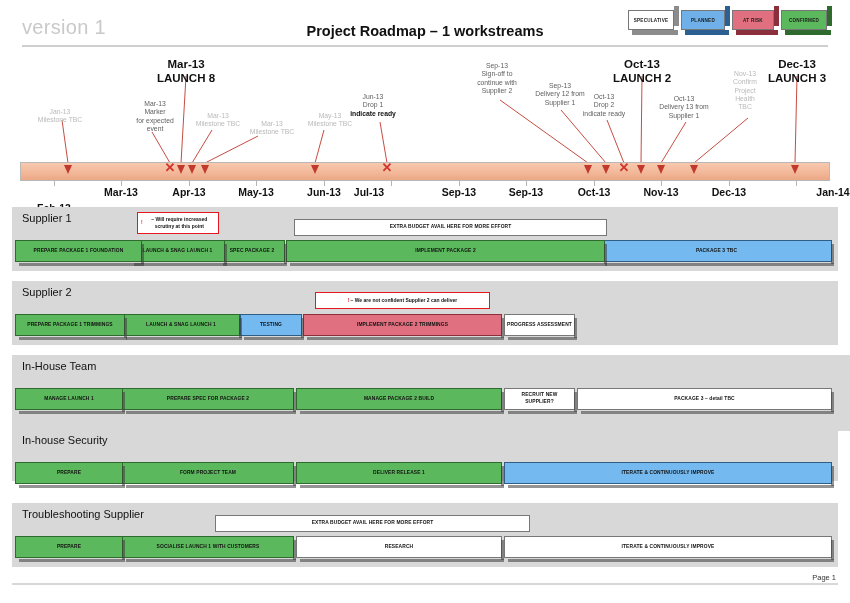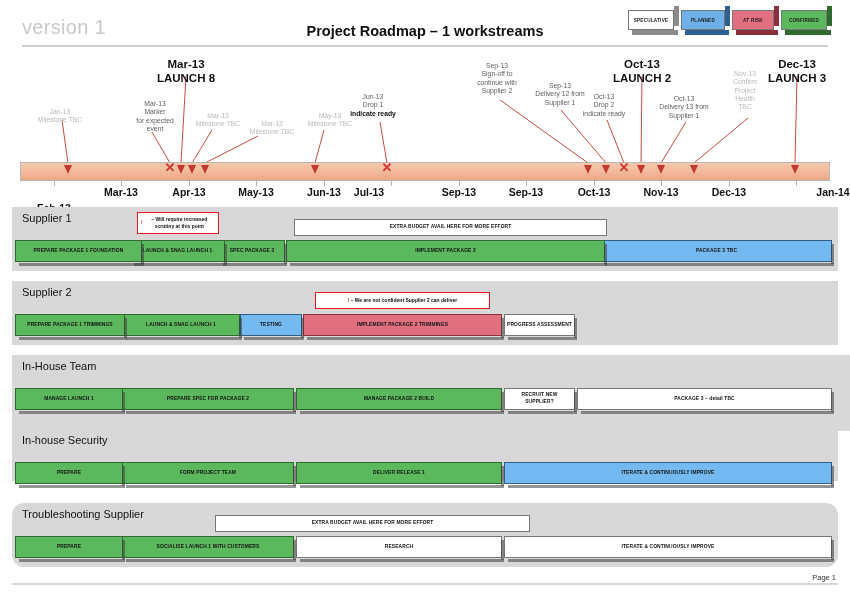--- a/index.html
+++ b/index.html
@@ -375,21 +375,21 @@
         <span class="shadow"></span>
         <span class="shadow-r"></span>
         <span>DELIVER RELEASE 1</span>
       </div>
       <div class="bar blue" style="left: 492px; top: 33px; width: 328px; z-index: 17;">
         <span class="shadow"></span>
         <span class="shadow-r"></span>
         <span>ITERATE &amp; CONTINUOUSLY IMPROVE</span>
       </div>
     </div>
-    <div class="lane" style="top: 503px; height: 64px; border-radius: 12px;">
+    <div class="lane" style="top: 503px; height: 64px;">
       <div class="lane-title">Troubleshooting Supplier</div>
       <div class="bar thin white" style="left: 203px; top: 12px; width: 315px; height: 17px;">
         <span class="shadow"></span>
         <span>EXTRA BUDGET AVAIL HERE FOR MORE EFFORT</span>
       </div>
       <div class="bar green" style="left: 3px; top: 33px; width: 108px; z-index: 20;">
         <span class="shadow"></span>
         <span class="shadow-r"></span>
         <span>PREPARE</span>
       </div>

